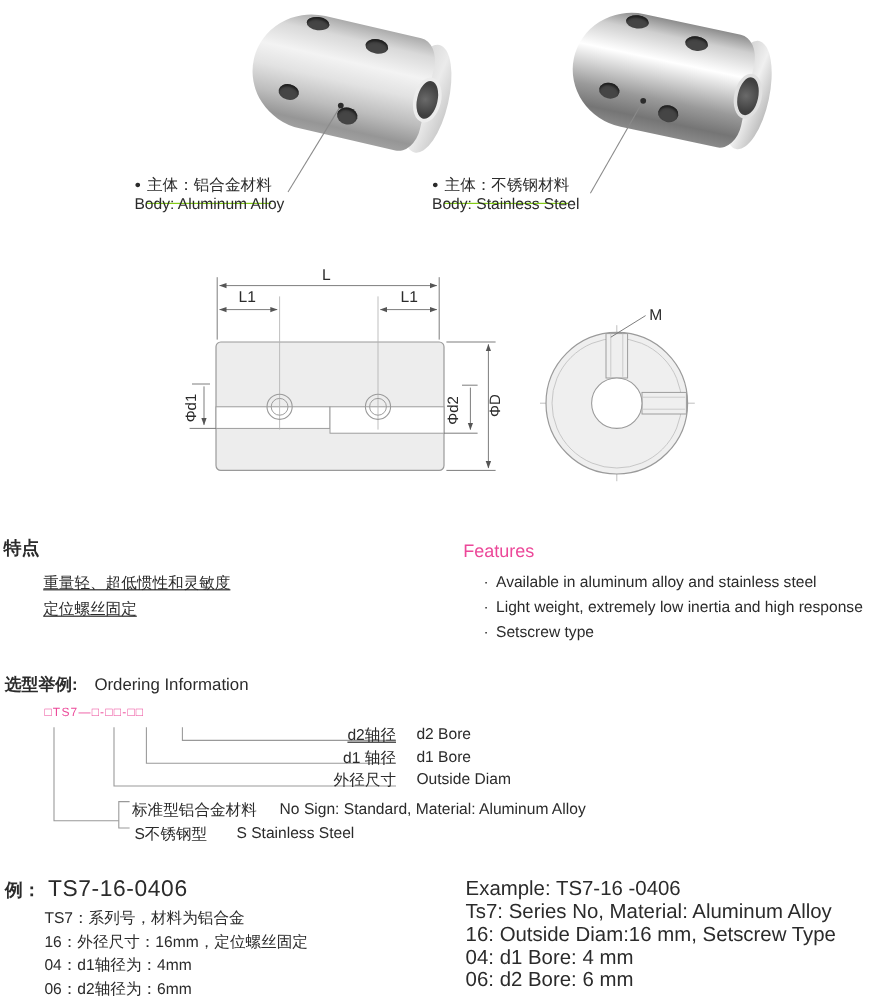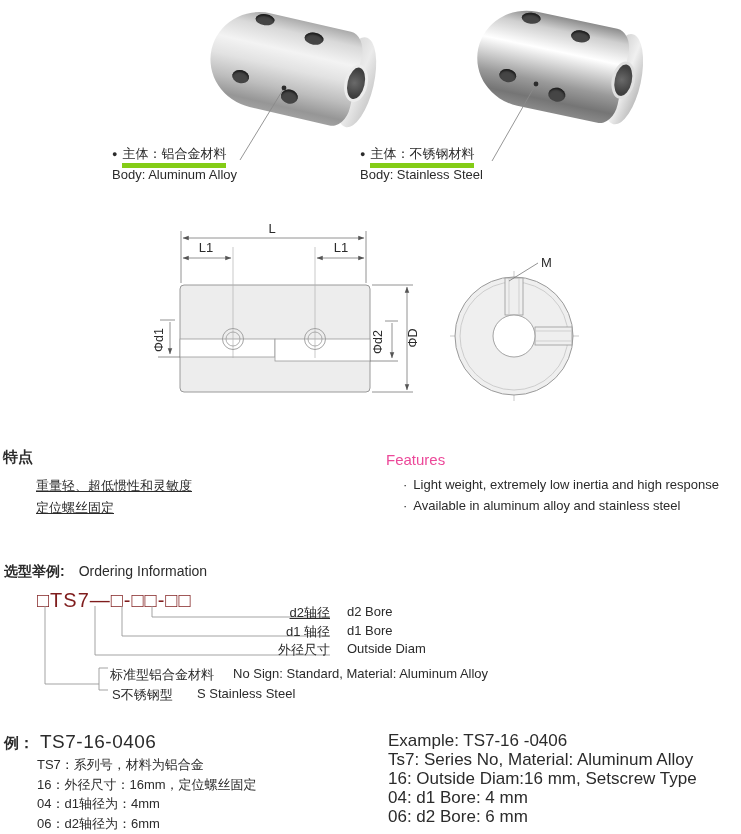--- a/index.html
+++ b/index.html
@@ -21,32 +21,32 @@
      background:radial-gradient(circle at 40% 50%,#6a6a6a,#3f3f3f 70%);}
   .cyl.alu .bore{box-shadow:0 0 0 3px #ececec;}
   .cyl.stl .bore{box-shadow:0 0 0 3px #e0e0e0;}
   .hole{position:absolute;background:#454545;border-radius:50%;box-shadow:inset 0 2px 2px #1e1e1e;}
   .hA{left:36px;top:2px;width:19px;height:11px;transform:rotate(-6deg);}
   .hB{left:88px;top:9px;width:19px;height:12px;transform:rotate(-4deg);}
   .hC{left:26px;top:62px;width:17px;height:13px;}
   .hD{left:78px;top:70px;width:17px;height:14px;}
   
   .photo-label{position:absolute;font-size:13px;line-height:16px;}
-  .pl-zh .t{border-bottom:5px solid #84cc16;padding-bottom:2px;}
+  .pl-zh .t{border-bottom:1px solid #84cc16;padding-bottom:8px;}
   .pl-dot{font-size:9px;margin-right:5px;vertical-align:1px;}
-  .pl-en{margin-top:5px;}
+  .pl-en{}
   
   .h-zh{font-size:15px;font-weight:bold;}
   .h-en{font-size:15px;font-weight:400;color:#ec4899;}
   .feat-list-zh{font-size:13px;line-height:22px;}
   .feat-list-en{font-size:13px;line-height:21px;}
   .feat-list-en .b{margin-right:6px;}
   .ord-head .zh{font-size:14px;font-weight:600;margin-right:14px;}
   .ord-head .en{font-size:14px;font-weight:400;}
-  .part-code{font-size:20px;letter-spacing:1px;color:#7f1d1d;}
+  .part-code{font-size:10px;letter-spacing:1px;color:#ec4899;}
   .ord-row{font-size:13px;white-space:nowrap;}
   .ex-head .zh{font-size:15px;font-weight:600;margin-right:6px;}
   .ex-head .code{font-size:19px;font-weight:500;letter-spacing:0.5px;}
   .ex-list{font-size:13px;line-height:19.5px;white-space:nowrap;}
   .ex-list-en{font-size:17px;line-height:19px;white-space:nowrap;}
   text{font-family:"Liberation Sans","DejaVu Sans",sans-serif;}
 </style>
 </head>
 <body>
 
@@ -167,22 +167,23 @@
     <text x="541" y="267" font-size="13" fill="#2b2b2b">M</text>
   </svg>
 
   <div class="abs h-zh" style="left:3px;top:448px;">特点</div>
   <div class="abs feat-list-zh" style="left:36px;top:475px;text-decoration:underline;">
     <div>重量轻、超低惯性和灵敏度</div>
     <div>定位螺丝固定</div>
   </div>
   <div class="abs h-en" style="left:386px;top:451px;">Features</div>
   <div class="abs feat-list-en" style="left:403px;top:474px;">
+    <div><span class="b">·</span><span>Available in aluminum alloy and stainless steel</span></div>
     <div><span class="b">·</span><span>Light weight, extremely low inertia and high response</span></div>
-    <div><span class="b">·</span><span>Available in aluminum alloy and stainless steel</span></div>
+    <div><span class="b">·</span><span>Setscrew type</span></div>
   </div>
 
   <div class="abs ord-head" style="left:4px;top:562px;">
     <span class="zh">选型举例:</span><span class="en">Ordering Information</span>
   </div>
   <div class="abs part-code" style="left:37px;top:589px;">□TS7—□-□□-□□</div>
 
   <svg class="abs" style="left:30px;top:595px;pointer-events:none;" width="470" height="110" viewBox="30 595 470 110">
     <g stroke="#999" stroke-width="0.9" fill="none">
       <polyline points="152,606 152,617 330,617"></polyline>

